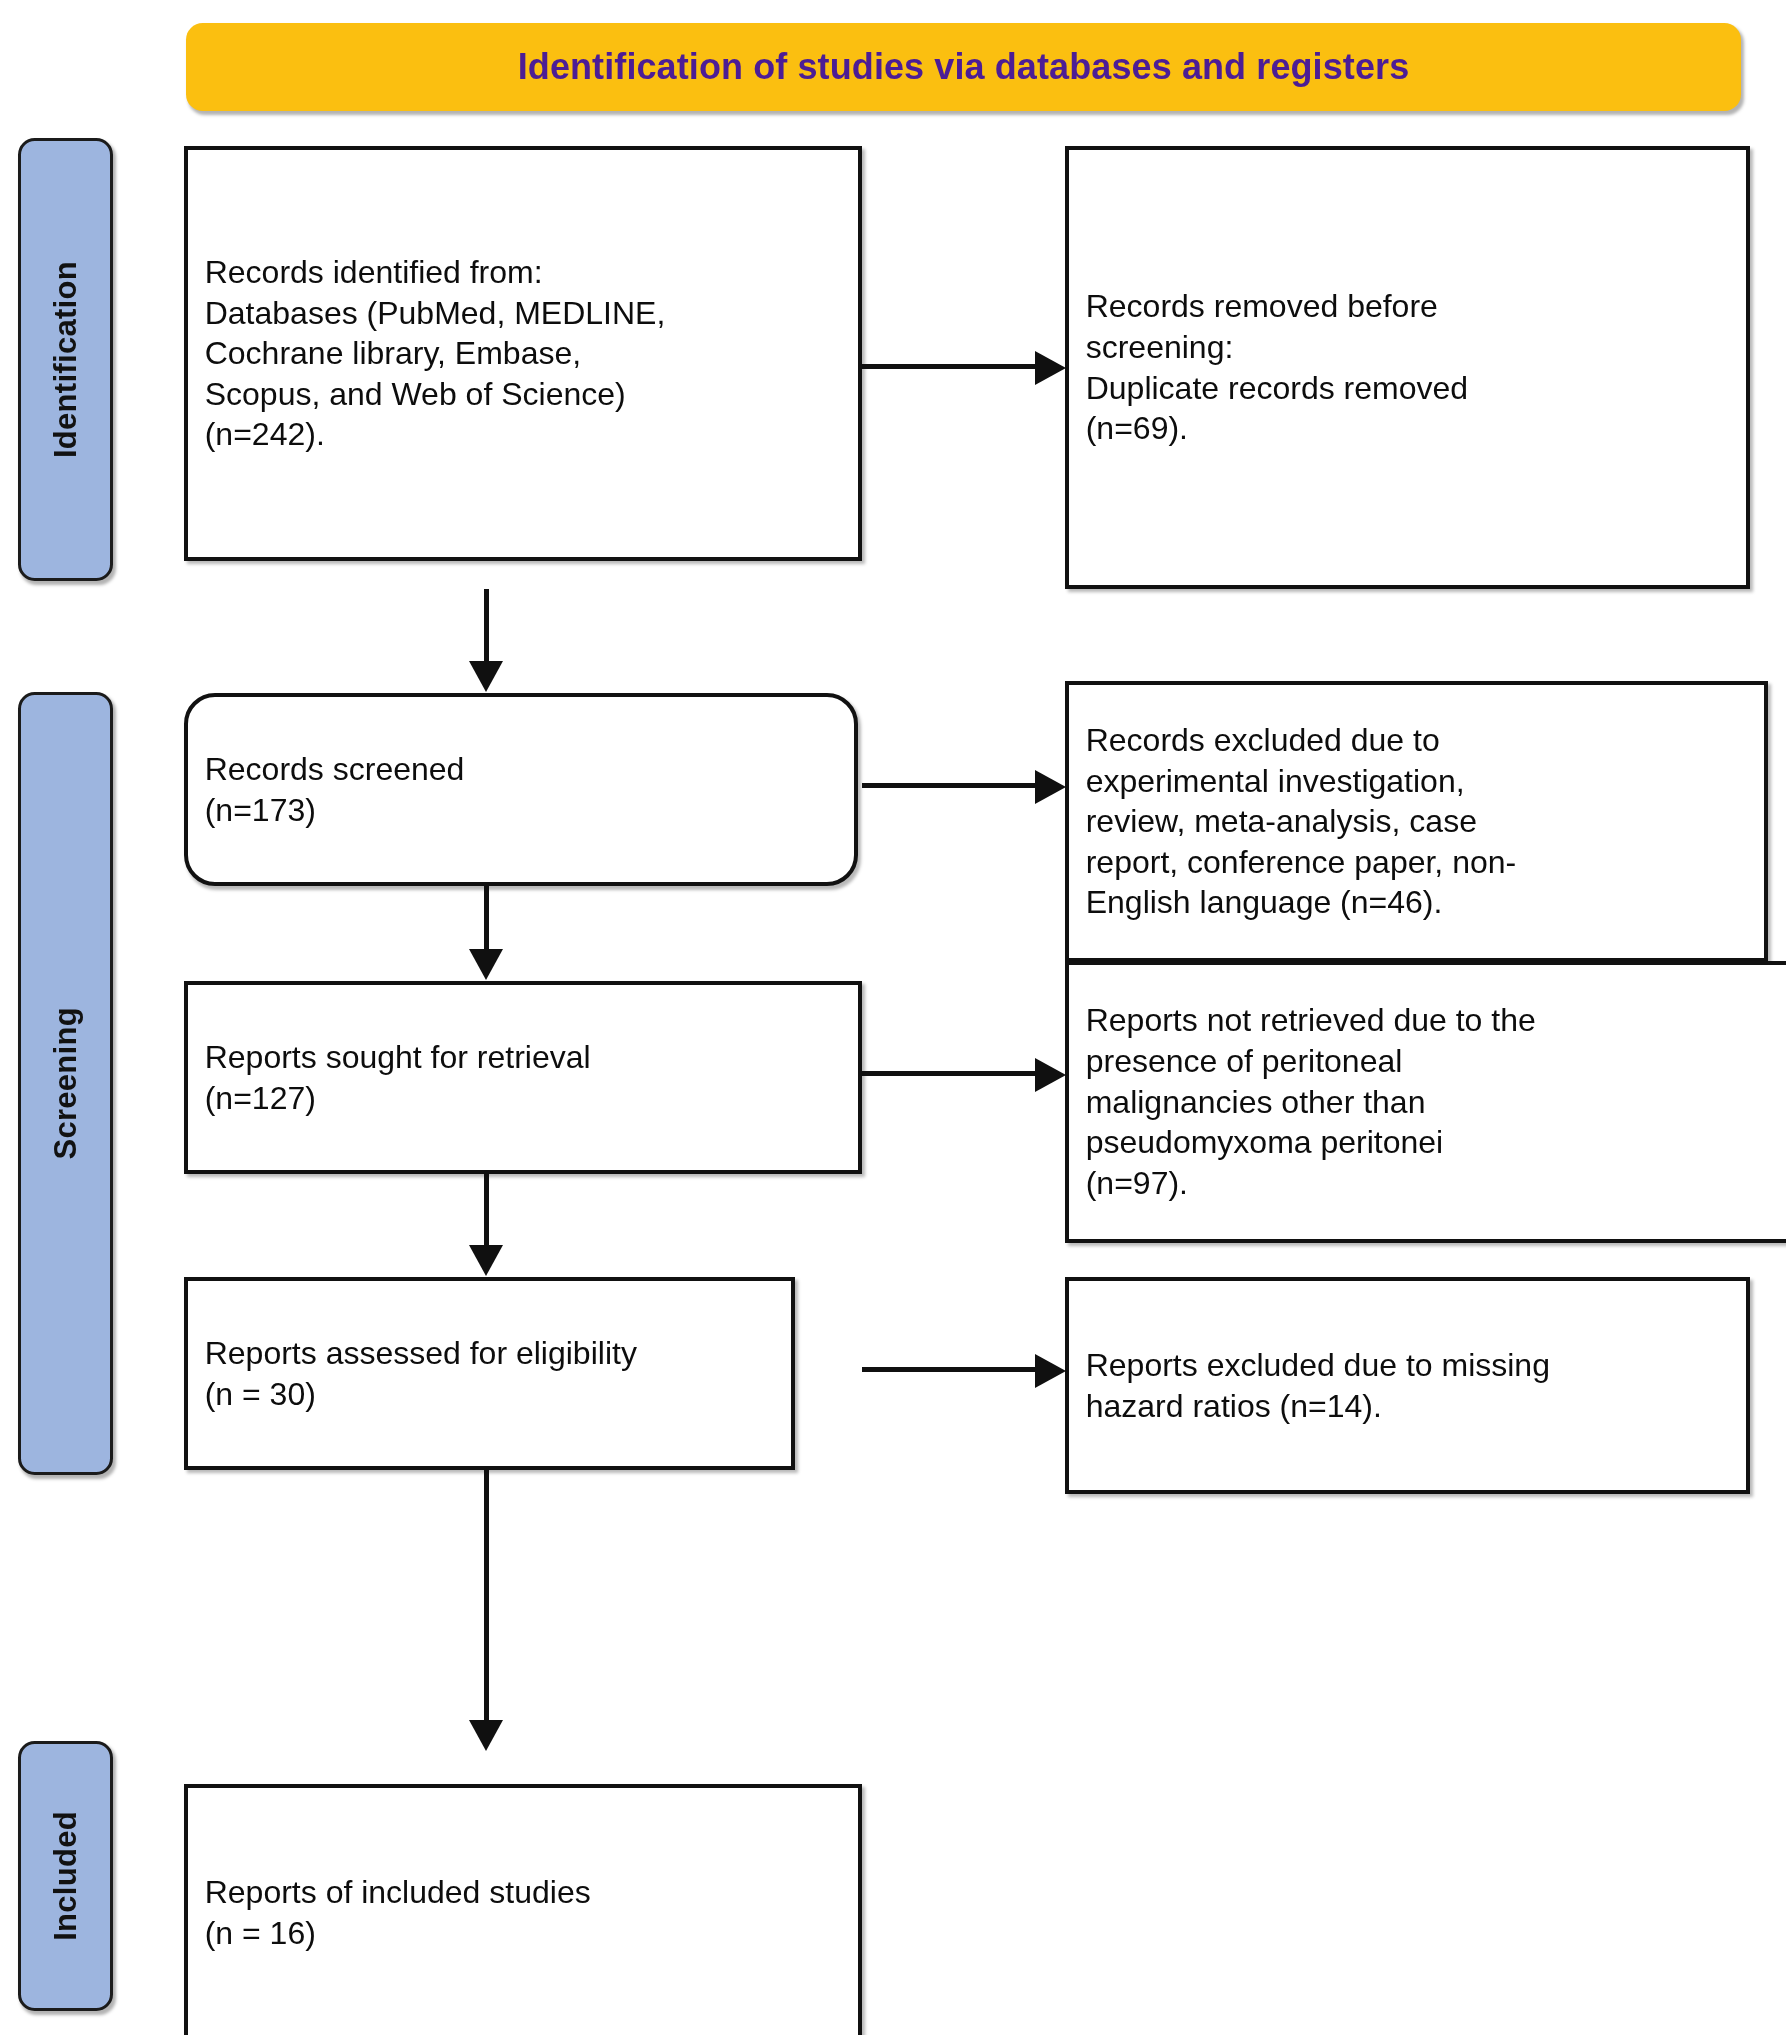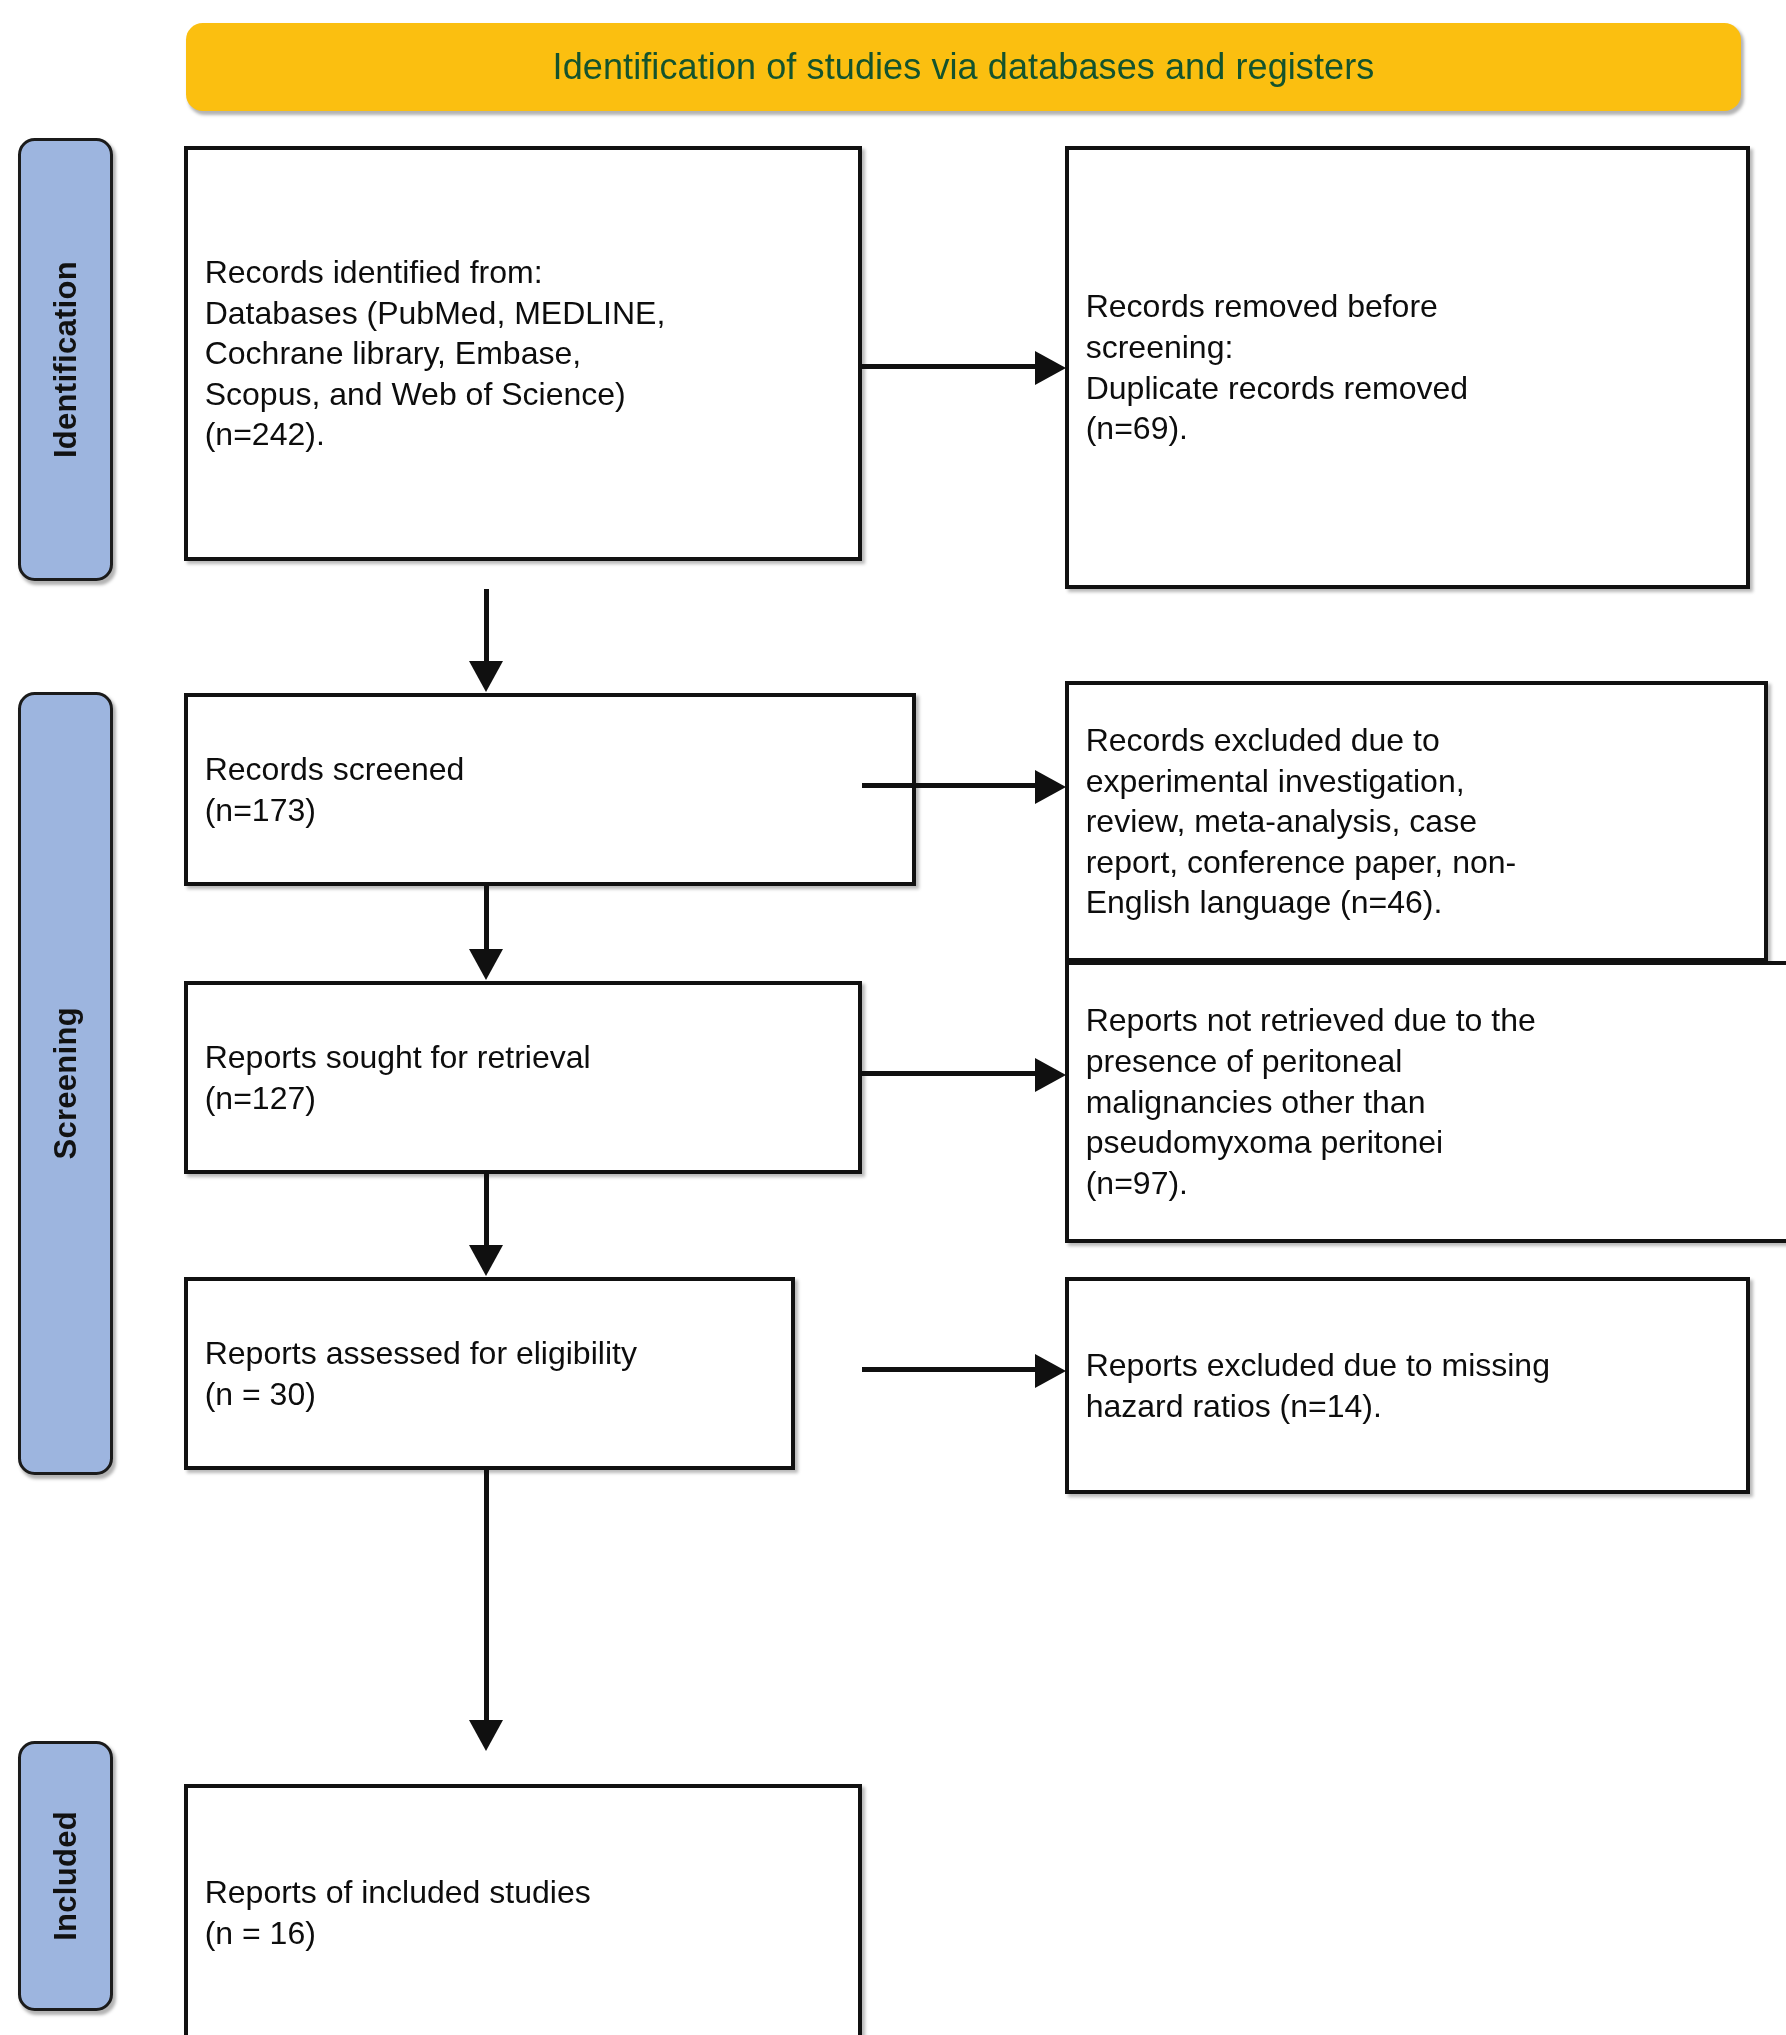--- a/index.html
+++ b/index.html
@@ -28,22 +28,22 @@
     height: 88px;
     background: #FBBF10;
     border-radius: 16.7px;
     box-shadow: 2.6px 3.2px 3.2px rgba(0,0,0,0.30);
     display: flex;
     align-items: center;
     justify-content: center;
   }
   .header-title {
     font-size: 36px;
-    font-weight: normal;
-    color: #14532d;
+    font-weight: bold;
+    color: #4c1d95;
     letter-spacing: 0.1px;
     text-align: center;
     white-space: nowrap;
   }
 
   
   .stage-pill {
     position: absolute;
     background: #9DB5DF;
     border: 3.9px solid #1b1b1b;
@@ -82,21 +82,21 @@
     font-size: 32px;
     line-height: 1.27;
     color: #0d0d0d;
     padding: 0 16.7px;
     white-space: pre-line;
     word-break: normal;
   }
 
   
   #box-identified   { left: 184px; top: 146px;  width: 678px; height: 415px; }
-  #box-screened     { left: 184px; top: 693px; width: 732px; height: 193px; }
+  #box-screened     { left: 184px; top: 693px; width: 674px; height: 193px; border-radius: 31px; }
   #box-sought       { left: 184px; top: 981px; width: 678px; height: 193px; }
   #box-assessed     { left: 184px; top: 1277px; width: 611px; height: 193px; }
   #box-included     { left: 184px; top: 1752px; width: 678px; height: 257px; margin-top: 32px; }
 
   
   #box-removed      { left: 1065px; top: 146px;  width: 685px; height: 443px; }
   #box-excl-screen  { left: 1065px; top: 645px; width: 703px; height: 281px; margin-top: 36px; }
   #box-not-retr     { left: 1065px; top: 961px; width: 778px; height: 282px; }
   #box-excl-hazard  { left: 1065px; top: 1277px; width: 685px; height: 217px; }
   .conn-line-v {

